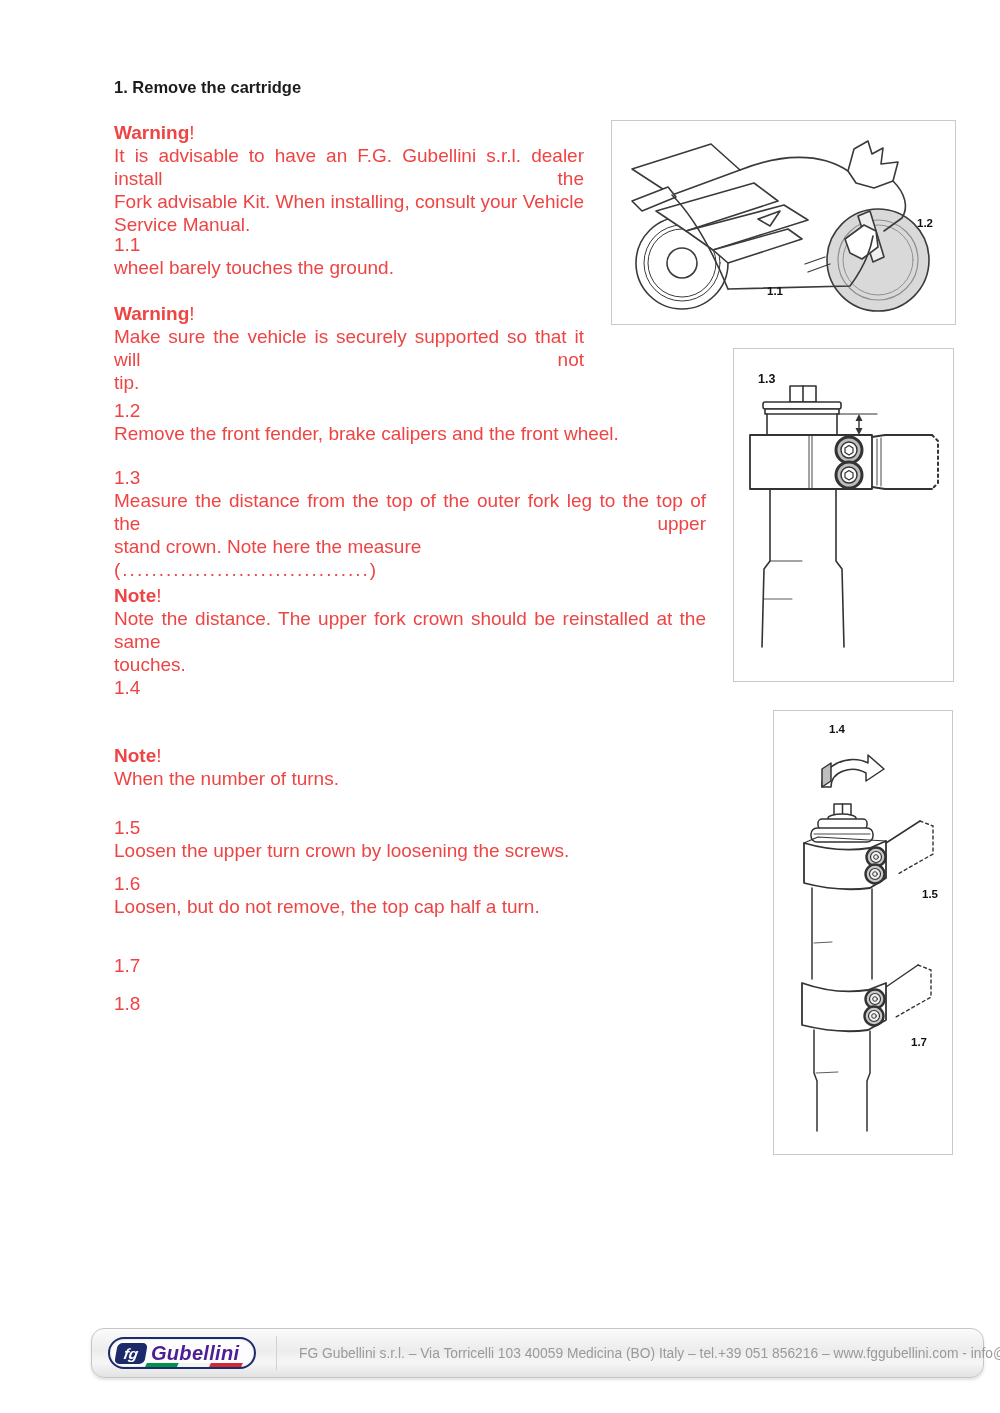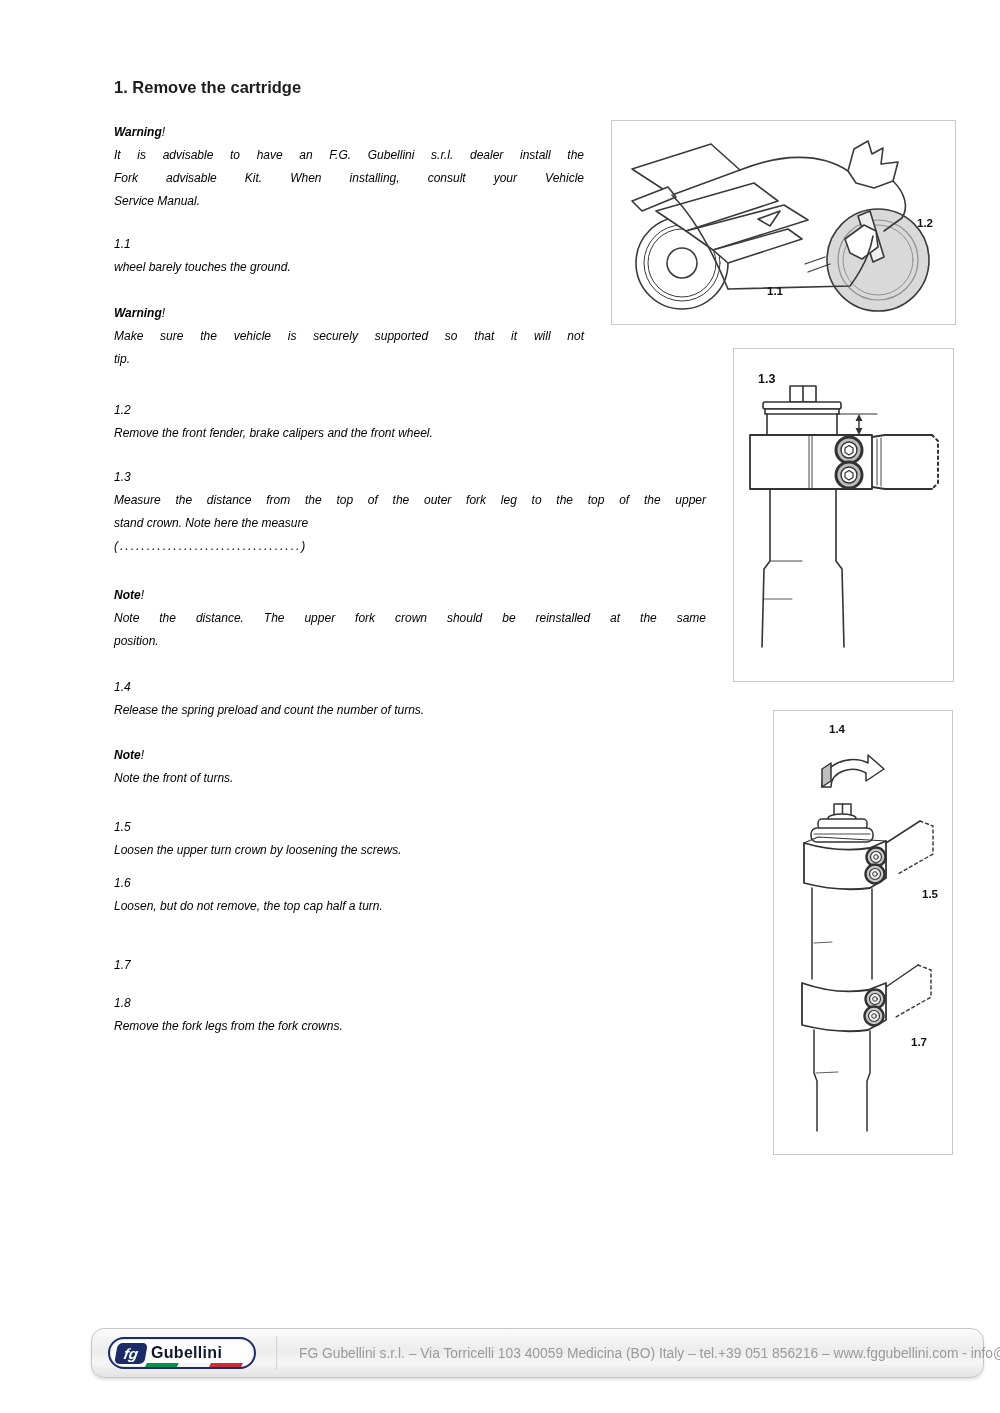--- a/index.html
+++ b/index.html
@@ -3,21 +3,21 @@
 <meta charset="utf-8">
 <style>
   * { margin:0; padding:0; box-sizing:border-box; }
   html,body { background:#ffffff; }
   .page {
     position:relative; width:1000px; height:1413px; background:#fff;
     font-family:"Liberation Sans", sans-serif; color:#1c1c1c; overflow:hidden;margin-left:36px;
   }
   .title { position:absolute; left:78px; top:76px; font-size:16.5px; font-weight:bold; line-height:23px; }
   .sec { position:absolute; left:78px; }
-  .lbl, .ln { font-size:12px; line-height:23px; color:#000000;font-style:italic; }
+  .lbl, .ln { font-size:19px; line-height:23px; color:#ef4444; }
   .lbl .b { font-weight:bold; }
   .just { text-align:justify; text-align-last:justify; }
   .dots { letter-spacing:2px; }
 
   .fig { position:absolute; border:1px solid #c9c9c9; background:#fff; }
   .fig svg { display:block; }
   .fig1 { left:575px; top:120px; width:345px; height:205px; }
   .fig2 { left:697px; top:348px; width:221px; height:334px; }
   .fig3 { left:737px; top:710px; width:180px; height:445px; }
   .figlabel { position:absolute; font-size:11.5px; font-weight:bold; color:#111; line-height:1; }
@@ -33,21 +33,21 @@
   .logo-frame {
     position:absolute; inset:0; border:2px solid #1b2a6b; border-radius:16px; background:#fdfdfd;
     display:flex; align-items:center; padding-left:6px; gap:5px;
     box-shadow:inset 0 0 2px rgba(0,0,0,.25);
   }
   .logo-badge {
     width:30px; height:21px; background:#1b2a6b; border-radius:5px; transform:skewX(-10deg);
     color:#fff; font-weight:bold; font-style:italic; font-size:15px;
     display:flex; align-items:center; justify-content:center; line-height:1;
   }
-  .logo-name { color:#0f172a; font-weight:bold; font-size:16px; letter-spacing:.3px; }
+  .logo-name { color:#4c1d95; font-weight:bold; font-style:italic; font-size:20px; letter-spacing:.3px; }
   .logo-flag { position:absolute; right:14px; bottom:2px; height:4px; width:96px; display:flex; transform:skewX(-25deg); }
   .logo-flag span { flex:1; }
   .flag-green { background:#009246; } .flag-white { background:#f4f4f4; } .flag-red { background:#ce2b37; }
   .footer-divider { width:1px; height:34px; background:#d2d2d2; margin:0 0 0 20px; flex:0 0 auto; }
   .footer-text { margin-left:22px; font-size:13.8px; color:#9a9a9a; white-space:nowrap; }
 </style>
 </head>
 <body>
 
 <div class="page">
@@ -80,50 +80,48 @@
   <div class="sec" style="top:466px;width:592px">
     <div class="lbl"><span class="b"></span><span>1.3</span></div>
     <div class="ln just">Measure the distance from the top of the outer fork leg to the top of the upper</div>
     <div class="ln">stand crown. Note here the measure</div>
     <div class="ln dots">(..................................)</div>
   </div>
 
   <div class="sec" style="top:584px;width:592px">
     <div class="lbl"><span class="b">Note</span><span>!</span></div>
     <div class="ln just">Note the distance. The upper fork crown should be reinstalled at the same</div>
-    <div class="ln">position.</div>
+    <div class="ln">touches.</div>
   </div>
 
   <div class="sec" style="top:676px;width:600px">
     <div class="lbl"><span class="b"></span><span>1.4</span></div>
-    <div class="ln">Release the spring preload and count the number of turns.</div>
   </div>
 
   <div class="sec" style="top:744px;width:600px">
     <div class="lbl"><span class="b">Note</span><span>!</span></div>
-    <div class="ln">Note the front of turns.</div>
+    <div class="ln">When the number of turns.</div>
   </div>
 
   <div class="sec" style="top:816px;width:600px">
     <div class="lbl"><span class="b"></span><span>1.5</span></div>
     <div class="ln">Loosen the upper turn crown by loosening the screws.</div>
   </div>
 
   <div class="sec" style="top:872px;width:600px">
     <div class="lbl"><span class="b"></span><span>1.6</span></div>
     <div class="ln">Loosen, but do not remove, the top cap half a turn.</div>
   </div>
 
   <div class="sec" style="top:954px;width:600px">
     <div class="lbl"><span class="b"></span><span>1.7</span></div>
   </div>
 
   <div class="sec" style="top:992px;width:600px">
     <div class="lbl"><span class="b"></span><span>1.8</span></div>
-    <div class="ln">Remove the fork legs from the fork crowns.</div>
   </div>
 
   <div class="fig fig1">
     <svg width="343" height="203" viewBox="0 0 343 203">
       <g stroke="#3a3a3a" fill="none" stroke-width="1.6" stroke-linejoin="round" stroke-linecap="round">
 
         <circle cx="70" cy="142" r="46"></circle>
         <circle cx="70" cy="142" r="38" stroke-width="1"></circle>
         <circle cx="70" cy="142" r="34" stroke-width="1"></circle>
         <circle cx="70" cy="142" r="15"></circle>

